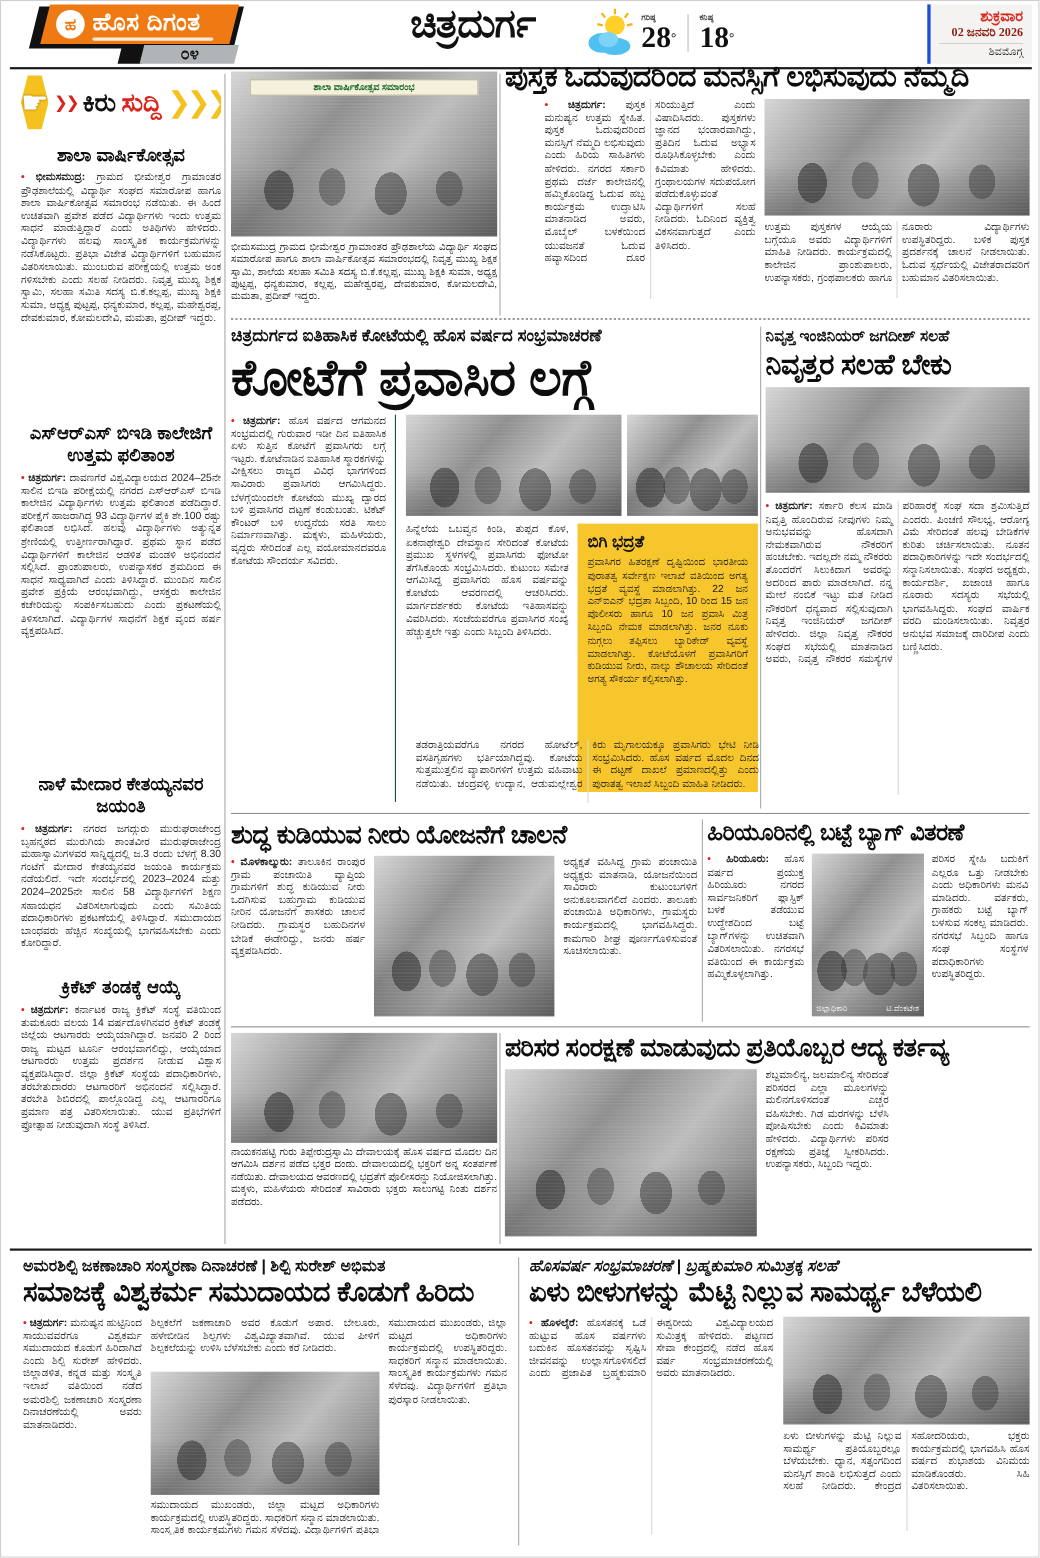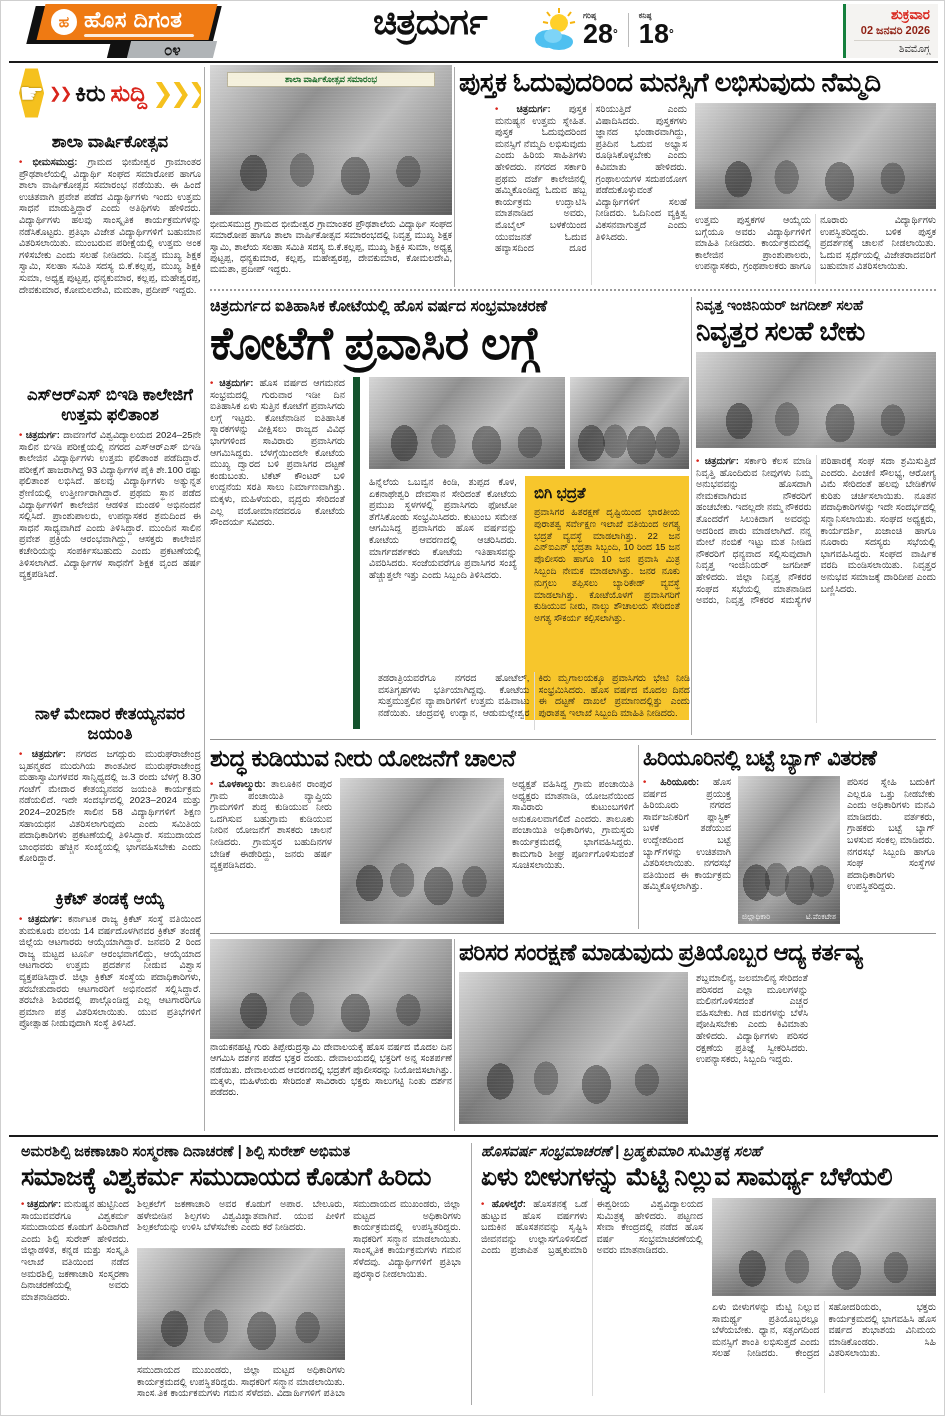--- a/index.html
+++ b/index.html
@@ -17,26 +17,26 @@
   .logo-box { background:#ef7a13; transform:skewX(-14deg); display:flex; align-items:center; gap:6px; padding:2px 10px; }
   .logo-inner { transform:skewX(14deg); display:flex; align-items:center; gap:7px; }
   .logo-circle { width:26px; height:26px; border-radius:50%; background:#fff; display:flex; align-items:center; justify-content:center; color:#ef7a13; font-weight:bold; font-size:15px; }
   .paper-name { color:#fff; font-weight:800; font-size:22px; white-space:nowrap; letter-spacing:.5px; }
   .tagline-rule { height:3px; background:rgba(255,255,255,.85); border-radius:2px; }
   .pageno-black { background:#111; transform:skewX(-14deg); }
   .pageno-slab { background:#b0b4b7; transform:skewX(-14deg); display:flex; align-items:center; justify-content:center; }
   .pageno-slab span { transform:skewX(14deg); font-weight:800; font-size:15px; color:#111; }
   .edition-title { font-size:36px; font-weight:800; color:#111; letter-spacing:-1px; }
   .temp-group { display:flex; align-items:flex-end; gap:10px; }
-  .temp-cell { text-align:left; }
+  .temp-cell { text-align:left;font-family:Liberation Serif, serif; }
   .temp-label { font-size:7.5px; color:#444; font-weight:bold; }
   .temp-val { font-size:27px; font-weight:800; color:#111; line-height:26px; }
   .temp-deg { font-size:12px; vertical-align:top; }
   .temp-div { width:1px; background:#bbb; height:34px; }
-  .datebox { background:#f4f3f1; border-left:3px solid #15803d; padding:3px 8px 2px; text-align:right; }
+  .datebox { background:#f4f3f1; border-left:3px solid #1d4ed8; padding:3px 8px 2px; text-align:right;font-family:Liberation Serif, serif; }
   .weekday { color:#d9251c; font-weight:800; font-size:13.5px; }
   .fulldate { color:#8d1d10; font-size:11px; font-weight:bold; margin-top:1px; }
   .edition-city { color:#222; font-size:10px; margin-top:3px; border-top:1px solid #d5d2cc; padding-top:2px; }
   .masthead-rule { background:#1a1a1a; }
 
   
   .body-text { font-size:9.5px; line-height:11.6px; text-align:justify; color:#1c1c1c; overflow:hidden; }
   .dateline::before { content:"• "; color:#d9251c; font-weight:bold; }
   .dateline { font-weight:bold; }
   .cols2 { column-count:2; column-gap:9px; column-rule:1px solid #d8d8d8; }
@@ -181,40 +181,40 @@
   <div class="abs vrule" style="left:203px;top:66px;height:1064px;"></div>
 
   <div class="abs" style="left:209px;top:64px;width:242px;height:224px;">
     <div class="photo" style="width:242px;height:150px;">
       <div class="banner">ಶಾಲಾ ವಾರ್ಷಿಕೋತ್ಸವ ಸಮಾರಂಭ</div>
     </div>
     <div class="caption" style="margin-top:4px;height:68px;">ಭೀಮಸಮುದ್ರ ಗ್ರಾಮದ ಭೀಮೇಶ್ವರ ಗ್ರಾಮಾಂತರ ಪ್ರೌಢಶಾಲೆಯ ವಿದ್ಯಾರ್ಥಿ ಸಂಘದ ಸಮಾರೋಪ ಹಾಗೂ ಶಾಲಾ ವಾರ್ಷಿಕೋತ್ಸವ ಸಮಾರಂಭದಲ್ಲಿ ನಿವೃತ್ತ ಮುಖ್ಯ ಶಿಕ್ಷಕ ಸ್ವಾಮಿ, ಶಾಲೆಯ ಸಲಹಾ ಸಮಿತಿ ಸದಸ್ಯ ಬಿ.ಕೆ.ಕಲ್ಲಪ್ಪ, ಮುಖ್ಯ ಶಿಕ್ಷಕಿ ಸುಮಾ, ಅಧ್ಯಕ್ಷ ಪುಟ್ಟಪ್ಪ, ಧನ್ಯಕುಮಾರ, ಕಲ್ಲಪ್ಪ, ಮಹೇಶ್ವರಪ್ಪ, ದೇವಕುಮಾರ, ಕೋಮಲದೇವಿ, ಮಮತಾ, ಪ್ರದೀಪ್ ಇದ್ದರು.</div>
   </div>
   <div class="abs vrule" style="left:453px;top:66px;height:220px;"></div>
 
-  <div class="abs" style="left:458px;top:66px;width:477px;height:220px;">
+  <div class="abs" style="left:458px;top:53px;width:477px;height:220px;">
     <div class="headline" style="font-size:26px;line-height:30px;">ಪುಸ್ತಕ ಓದುವುದರಿಂದ ಮನಸ್ಸಿಗೆ ಲಭಿಸುವುದು ನೆಮ್ಮದಿ</div>
     <div style="display:flex;gap:8px;margin-top:6px;">
       <div class="body-text cols2" style="width:228px;height:182px;margin-left:36px;">
         <span class="dateline">ಚಿತ್ರದುರ್ಗ:</span>
         <span>ಪುಸ್ತಕ ಮನುಷ್ಯನ ಉತ್ತಮ ಸ್ನೇಹಿತ. ಪುಸ್ತಕ ಓದುವುದರಿಂದ ಮನಸ್ಸಿಗೆ ನೆಮ್ಮದಿ ಲಭಿಸುವುದು ಎಂದು ಹಿರಿಯ ಸಾಹಿತಿಗಳು ಹೇಳಿದರು. ನಗರದ ಸರ್ಕಾರಿ ಪ್ರಥಮ ದರ್ಜೆ ಕಾಲೇಜಿನಲ್ಲಿ ಹಮ್ಮಿಕೊಂಡಿದ್ದ ಓದುವ ಹಬ್ಬ ಕಾರ್ಯಕ್ರಮ ಉದ್ಘಾಟಿಸಿ ಮಾತನಾಡಿದ ಅವರು, ಮೊಬೈಲ್ ಬಳಕೆಯಿಂದ ಯುವಜನತೆ ಓದುವ ಹವ್ಯಾಸದಿಂದ ದೂರ ಸರಿಯುತ್ತಿದೆ ಎಂದು ವಿಷಾದಿಸಿದರು. ಪುಸ್ತಕಗಳು ಜ್ಞಾನದ ಭಂಡಾರವಾಗಿದ್ದು, ಪ್ರತಿದಿನ ಓದುವ ಅಭ್ಯಾಸ ರೂಢಿಸಿಕೊಳ್ಳಬೇಕು ಎಂದು ಕಿವಿಮಾತು ಹೇಳಿದರು. ಗ್ರಂಥಾಲಯಗಳ ಸದುಪಯೋಗ ಪಡೆದುಕೊಳ್ಳುವಂತೆ ವಿದ್ಯಾರ್ಥಿಗಳಿಗೆ ಸಲಹೆ ನೀಡಿದರು. ಓದಿನಿಂದ ವ್ಯಕ್ತಿತ್ವ ವಿಕಸನವಾಗುತ್ತದೆ ಎಂದು ತಿಳಿಸಿದರು.</span>
       </div>
       <div style="width:241px;">
         <div class="photo" style="width:241px;height:106px;"></div>
         <div class="body-text cols2" style="height:70px;margin-top:5px;">ಉತ್ತಮ ಪುಸ್ತಕಗಳ ಆಯ್ಕೆಯ ಬಗ್ಗೆಯೂ ಅವರು ವಿದ್ಯಾರ್ಥಿಗಳಿಗೆ ಮಾಹಿತಿ ನೀಡಿದರು. ಕಾರ್ಯಕ್ರಮದಲ್ಲಿ ಕಾಲೇಜಿನ ಪ್ರಾಂಶುಪಾಲರು, ಉಪನ್ಯಾಸಕರು, ಗ್ರಂಥಪಾಲಕರು ಹಾಗೂ ನೂರಾರು ವಿದ್ಯಾರ್ಥಿಗಳು ಉಪಸ್ಥಿತರಿದ್ದರು. ಬಳಿಕ ಪುಸ್ತಕ ಪ್ರದರ್ಶನಕ್ಕೆ ಚಾಲನೆ ನೀಡಲಾಯಿತು. ಓದುವ ಸ್ಪರ್ಧೆಯಲ್ಲಿ ವಿಜೇತರಾದವರಿಗೆ ಬಹುಮಾನ ವಿತರಿಸಲಾಯಿತು.</div>
       </div>
     </div>
   </div>
   <div class="abs dotted" style="left:209px;top:288px;width:726px;"></div>
 
   <div class="abs" style="left:209px;top:296px;width:479px;height:438px;">
     <div class="kicker" style="font-size:15.5px;">ಚಿತ್ರದುರ್ಗದ ಐತಿಹಾಸಿಕ ಕೋಟೆಯಲ್ಲಿ ಹೊಸ ವರ್ಷದ ಸಂಭ್ರಮಾಚರಣೆ</div>
     <div class="headline" style="font-size:46px;line-height:52px;margin-top:2px;">ಕೋಟೆಗೆ ಪ್ರವಾಸಿರ ಲಗ್ಗೆ</div>
     <div style="display:flex;gap:9px;margin-top:8px;">
-      <div class="body-text" style="width:150px;height:352px;border-right:7px solid #14532d;padding-right:8px;">
+      <div class="body-text" style="width:150px;height:352px;border-right:1px solid #14532d;padding-right:8px;">
         <span class="dateline">ಚಿತ್ರದುರ್ಗ:</span>
         <span>ಹೊಸ ವರ್ಷದ ಆಗಮನದ ಸಂಭ್ರಮದಲ್ಲಿ ಗುರುವಾರ ಇಡೀ ದಿನ ಐತಿಹಾಸಿಕ ಏಳು ಸುತ್ತಿನ ಕೋಟೆಗೆ ಪ್ರವಾಸಿಗರು ಲಗ್ಗೆ ಇಟ್ಟರು. ಕೋಟೆನಾಡಿನ ಐತಿಹಾಸಿಕ ಸ್ಮಾರಕಗಳನ್ನು ವೀಕ್ಷಿಸಲು ರಾಜ್ಯದ ವಿವಿಧ ಭಾಗಗಳಿಂದ ಸಾವಿರಾರು ಪ್ರವಾಸಿಗರು ಆಗಮಿಸಿದ್ದರು. ಬೆಳಗ್ಗೆಯಿಂದಲೇ ಕೋಟೆಯ ಮುಖ್ಯ ದ್ವಾರದ ಬಳಿ ಪ್ರವಾಸಿಗರ ದಟ್ಟಣೆ ಕಂಡುಬಂತು. ಟಿಕೆಟ್ ಕೌಂಟರ್ ಬಳಿ ಉದ್ದನೆಯ ಸರತಿ ಸಾಲು ನಿರ್ಮಾಣವಾಗಿತ್ತು. ಮಕ್ಕಳು, ಮಹಿಳೆಯರು, ವೃದ್ಧರು ಸೇರಿದಂತೆ ಎಲ್ಲ ವಯೋಮಾನದವರೂ ಕೋಟೆಯ ಸೌಂದರ್ಯ ಸವಿದರು.</span>
       </div>
       <div style="width:320px;">
         <div style="display:flex;gap:5px;">
           <div class="photo" style="width:196px;height:92px;"></div>
           <div class="photo" style="width:119px;height:92px;"></div>
         </div>
         <div style="display:flex;gap:8px;margin-top:7px;">
           <div class="body-text" style="width:148px;height:253px;">ಹಿನ್ನೆಲೆಯ ಒಬವ್ವನ ಕಿಂಡಿ, ತುಪ್ಪದ ಕೊಳ, ಏಕನಾಥೇಶ್ವರಿ ದೇವಸ್ಥಾನ ಸೇರಿದಂತೆ ಕೋಟೆಯ ಪ್ರಮುಖ ಸ್ಥಳಗಳಲ್ಲಿ ಪ್ರವಾಸಿಗರು ಫೋಟೋ ತೆಗೆಸಿಕೊಂಡು ಸಂಭ್ರಮಿಸಿದರು. ಕುಟುಂಬ ಸಮೇತ ಆಗಮಿಸಿದ್ದ ಪ್ರವಾಸಿಗರು ಹೊಸ ವರ್ಷವನ್ನು ಕೋಟೆಯ ಆವರಣದಲ್ಲಿ ಆಚರಿಸಿದರು. ಮಾರ್ಗದರ್ಶಕರು ಕೋಟೆಯ ಇತಿಹಾಸವನ್ನು ವಿವರಿಸಿದರು. ಸಂಜೆಯವರೆಗೂ ಪ್ರವಾಸಿಗರ ಸಂಖ್ಯೆ ಹೆಚ್ಚುತ್ತಲೇ ಇತ್ತು ಎಂದು ಸಿಬ್ಬಂದಿ ತಿಳಿಸಿದರು.</div>

